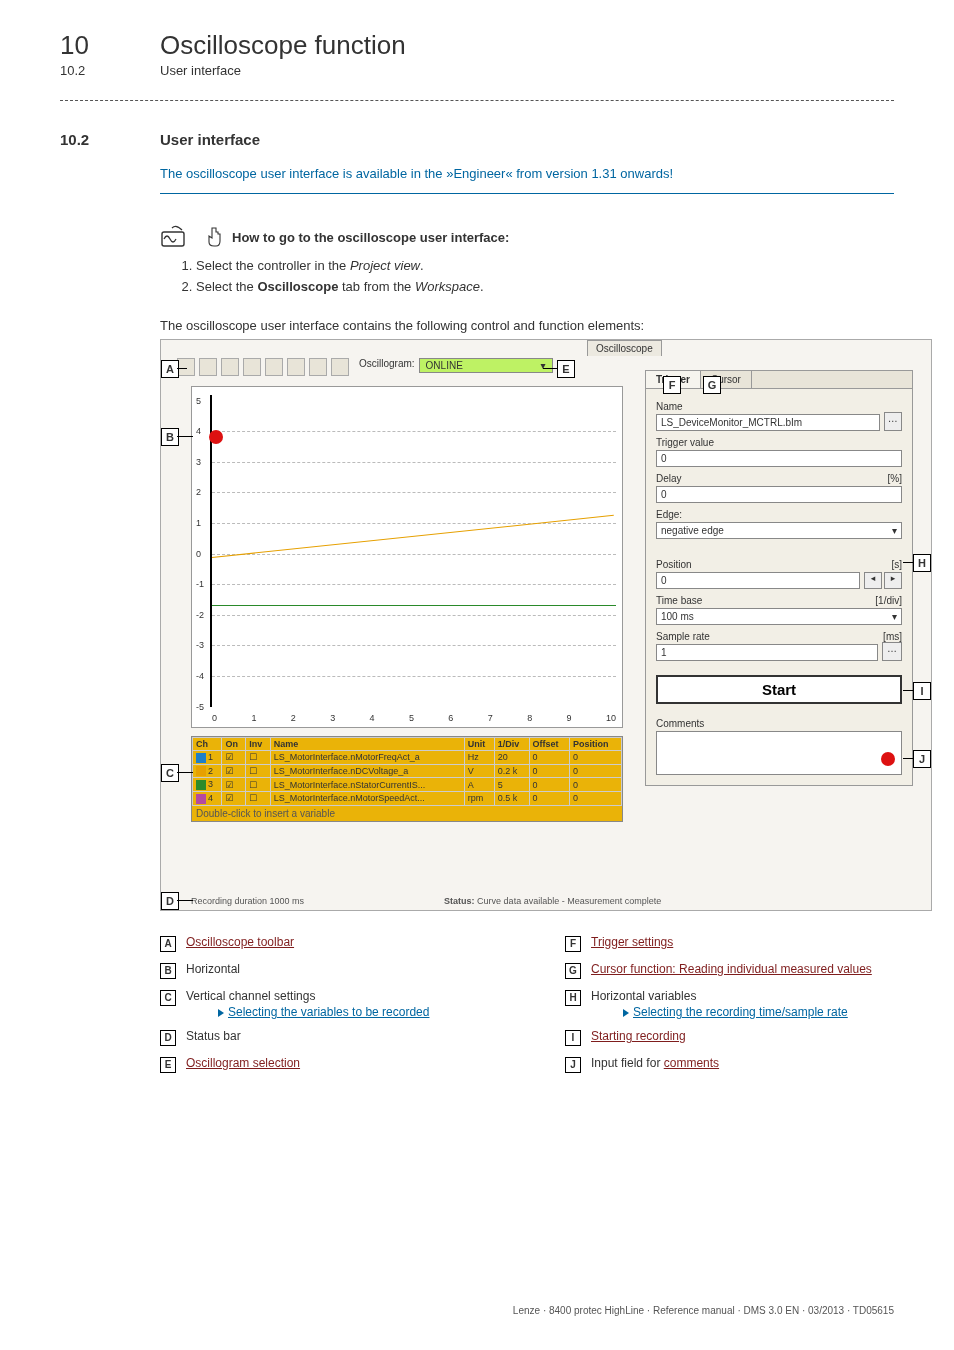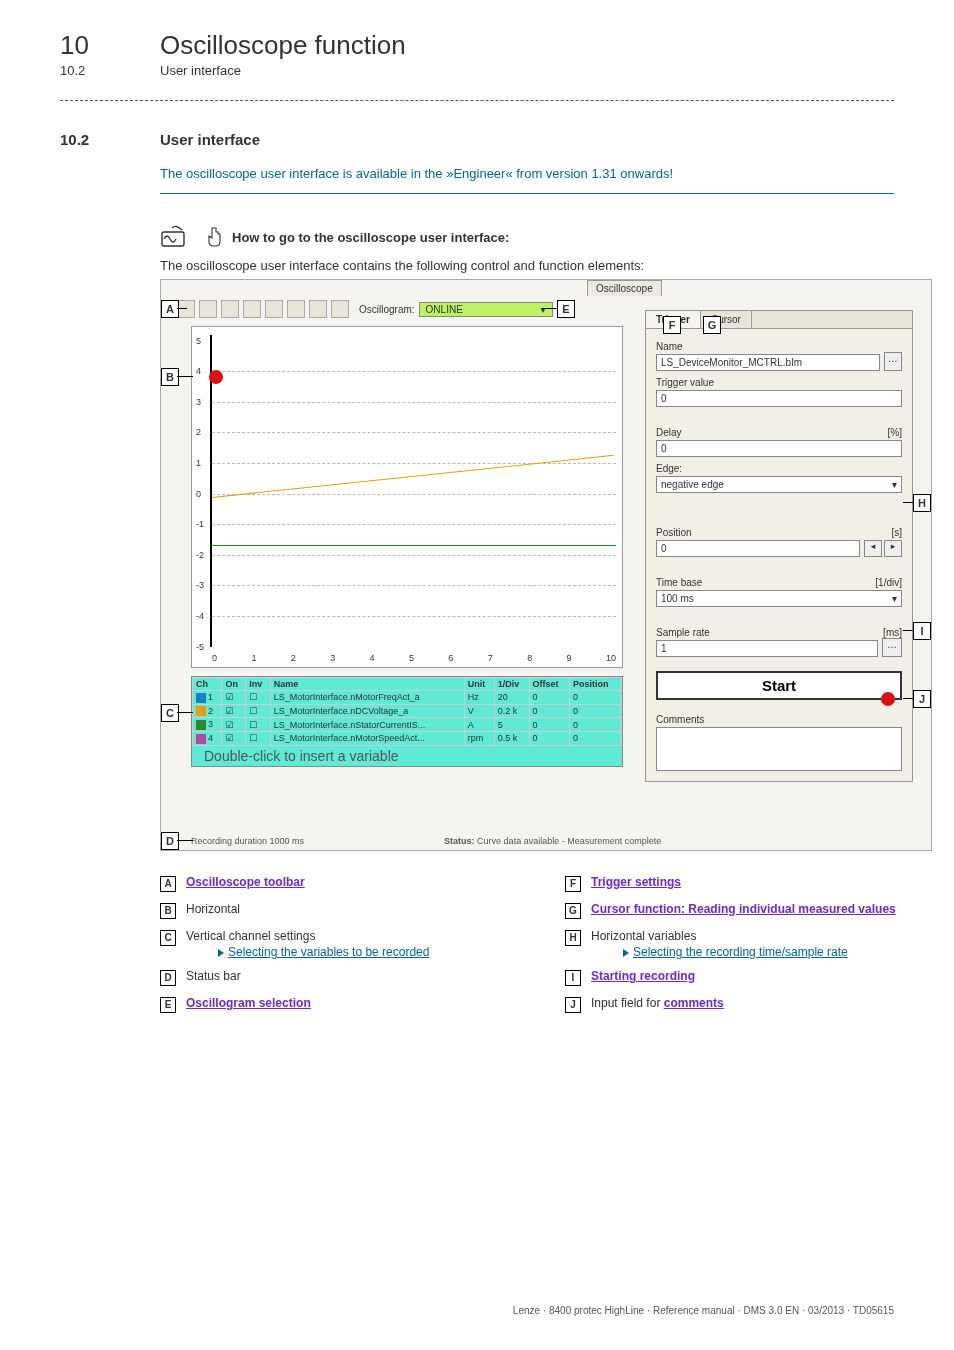--- a/index.html
+++ b/index.html
@@ -98,21 +98,21 @@
     background: #ece9e0;
     border: 1px solid #999;
     border-bottom: none;
     padding: 2px 8px;
   }
   .shot-toolbar {
     position: absolute;
     top: 18px; left: 16px; right: 320px;
     height: 22px;
     display: flex;
-    align-items: center;
+    align-items: flex-start;
     gap: 4px;
     font-size: 10px;
   }
   .tb-icon {
     width: 16px; height: 16px;
     background: #e8e4d8;
     border: 1px solid #aaa;
     display: inline-block;
   }
   .osc-label { margin-left: 6px; }
@@ -170,30 +170,30 @@
     display: flex;
     justify-content: space-between;
     font-size: 9px;
   }
   .shot-channels {
     position: absolute;
     top: 396px; left: 30px;
     width: 430px;
     font-size: 9px;
     border: 1px solid #888;
-    background: #5eead4;
+    background: #eab308;
   }
   .ch-table { width:100%; border-collapse: collapse; }
   .ch-table th, .ch-table td {
     border: 1px solid #ccc;
     padding: 1px 3px;
     text-align: left;
     font-size: 9px;
   }
-  .ch-hint { font-size:14px; padding: 2px 12px; color:#555; }
+  .ch-hint { font-size:10px; padding: 2px 4px; color:#555; }
   .shot-status {
     position: absolute;
     bottom: 4px; left: 30px; right: 10px;
     font-size: 9px;
     color: #555;
     display: flex;
     gap: 140px;
   }
   .side-panel {
     position: absolute;
@@ -208,21 +208,21 @@
     border-bottom: 1px solid #999;
     background: #e8e4d8;
   }
   .side-tab {
     padding: 3px 10px;
     border-right: 1px solid #999;
   }
   .side-tab.active { background: #f6f4ee; font-weight: bold; }
   .sp-body { padding: 6px 10px 10px 10px; }
   .sp-label { font-size: 10px; margin-top: 6px; }
-  .sp-row { display:flex; justify-content: space-between; align-items: baseline; margin-top:20px;}
+  .sp-row { display:flex; justify-content: space-between; align-items: baseline; margin-top:6px;}
   .sp-input {
     width: 100%;
     border: 1px solid #888;
     background: #fff;
     padding: 2px 4px;
     font-size: 10px;
     box-sizing: border-box;
     margin-top: 2px;
   }
   .sp-ellipsis { width: 18px; text-align:center; border:1px solid #888; background:#eee; font-size:10px;}
@@ -299,23 +299,22 @@
     font-size: 10px;
     font-weight: bold;
     text-align: center;
     line-height: 14px;
     font-family: Arial, sans-serif;
     flex-shrink: 0;
     margin-top: 1px;
   }
   .lg-text { flex: 1; }
   .link {
-    color: #6d28d9;
+    color: #7f1d1d;
     text-decoration: underline;
-    font-weight: bold;
   }
   .sublink {
     color: #0066a1;
     text-decoration: underline;
     font-size: 12px;
   }
   .sublink-row {
     margin-top: 2px;
     margin-left: 32px;
   }
@@ -366,20 +365,28 @@
         <rect x="2" y="8" width="22" height="14" rx="2" fill="none" stroke="#333" stroke-width="1.4"></rect>
         <path d="M4 15 q3 -6 6 0 q3 6 6 0" fill="none" stroke="#333" stroke-width="1.3"></path>
         <path d="M12 4 q4 -4 10 2" fill="none" stroke="#333" stroke-width="1.3"></path>
       </svg>
       <svg width="16" height="22">
         <path d="M6 2 v10 l-3 -2 v6 q0 4 5 4 h2 q4 0 4 -5 v-7 h-2 v-2 h-2 v-4 z" fill="none" stroke="#333" stroke-width="1.1"></path>
       </svg>
       <span class="howto-title">How to go to the oscilloscope user interface:</span>
     </div>
 
+    <ol class="step-list">
+      <li>
+        <span>Select the controller in the </span><span class="italic">Project view</span><span>.</span>
+      </li>
+      <li>
+        <span>Select the </span><span class="bold">Oscilloscope</span><span> tab from the </span><span class="italic">Workspace</span><span>.</span>
+      </li>
+    </ol>
 
     <div class="body-text">The oscilloscope user interface contains the following control and function elements:</div>
 
     <div class="screenshot-wrap">
 
       <div class="shot-tab">Oscilloscope</div>
 
       <div class="shot-toolbar">
         <span class="tb-icon"></span>
         <span class="tb-icon"></span>

